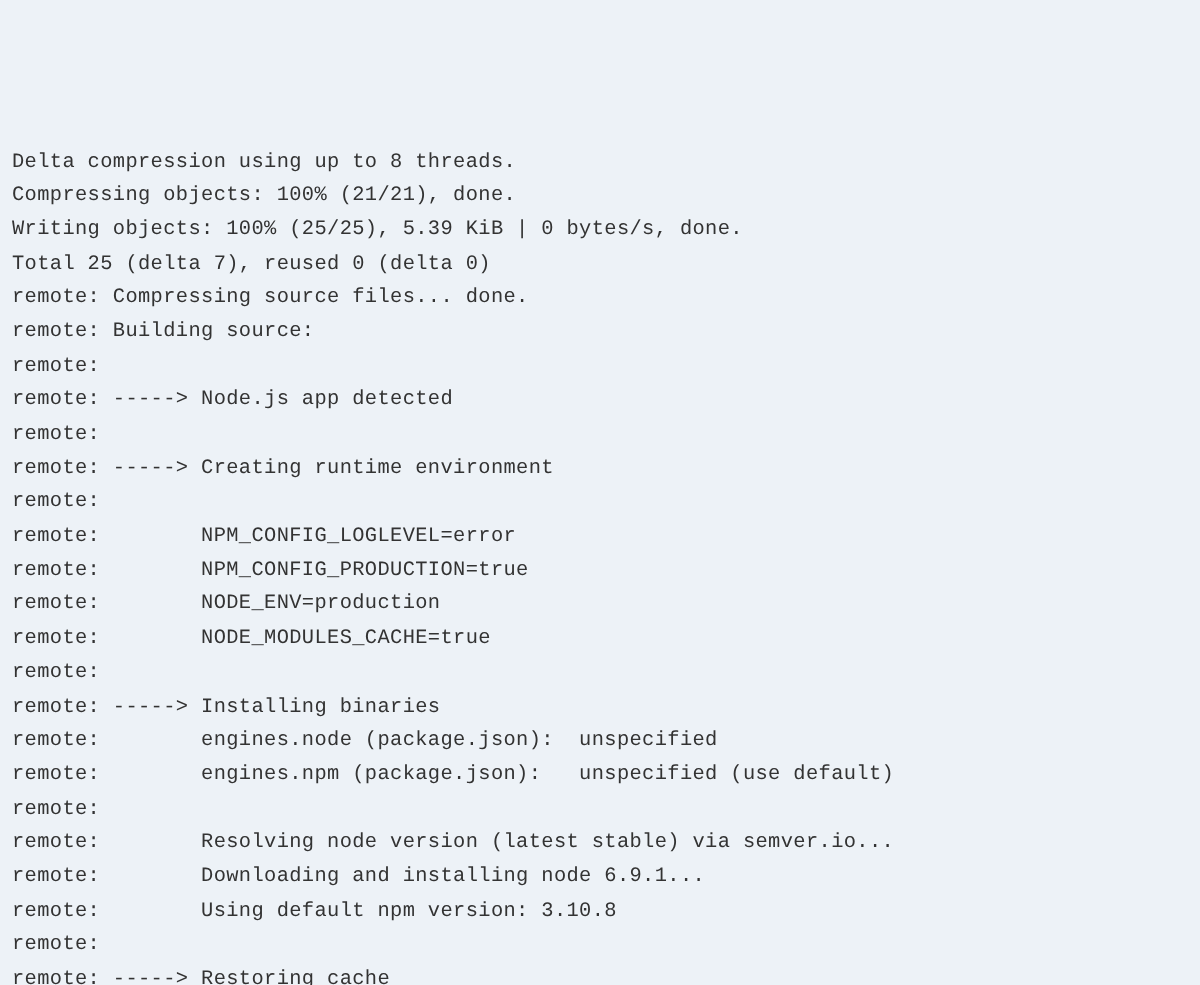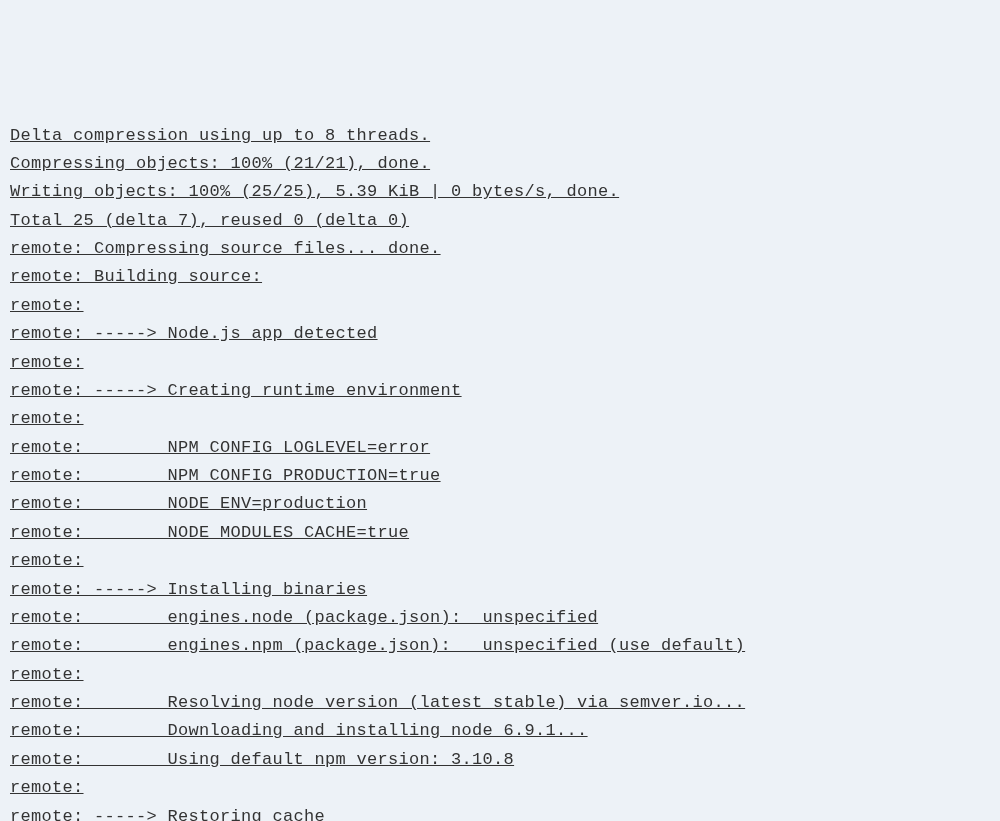--- a/index.html
+++ b/index.html
@@ -15,21 +15,20 @@
       color: #333333;
       padding: 8px 10px;
       white-space: pre;
       letter-spacing: 0.3px;
       width: 1000px;
       height: 821px;
       overflow: hidden;
     }
     .line {
       display: block;
-      text-decoration: underline;
     }
   </style>
 </head>
 <body>
 
 
 
 <div><span class="line">Delta compression using up to 8 threads.</span><span class="line">Compressing objects: 100% (21/21), done.</span><span class="line">Writing objects: 100% (25/25), 5.39 KiB | 0 bytes/s, done.</span><span class="line">Total 25 (delta 7), reused 0 (delta 0)</span><span class="line">remote: Compressing source files... done.</span><span class="line">remote: Building source:</span><span class="line">remote:</span><span class="line">remote: -----&gt; Node.js app detected</span><span class="line">remote:</span><span class="line">remote: -----&gt; Creating runtime environment</span><span class="line">remote:</span><span class="line">remote:        NPM_CONFIG_LOGLEVEL=error</span><span class="line">remote:        NPM_CONFIG_PRODUCTION=true</span><span class="line">remote:        NODE_ENV=production</span><span class="line">remote:        NODE_MODULES_CACHE=true</span><span class="line">remote:</span><span class="line">remote: -----&gt; Installing binaries</span><span class="line">remote:        engines.node (package.json):  unspecified</span><span class="line">remote:        engines.npm (package.json):   unspecified (use default)</span><span class="line">remote:</span><span class="line">remote:        Resolving node version (latest stable) via semver.io...</span><span class="line">remote:        Downloading and installing node 6.9.1...</span><span class="line">remote:        Using default npm version: 3.10.8</span><span class="line">remote:</span><span class="line">remote: -----&gt; Restoring cache</span></div>
 
 

